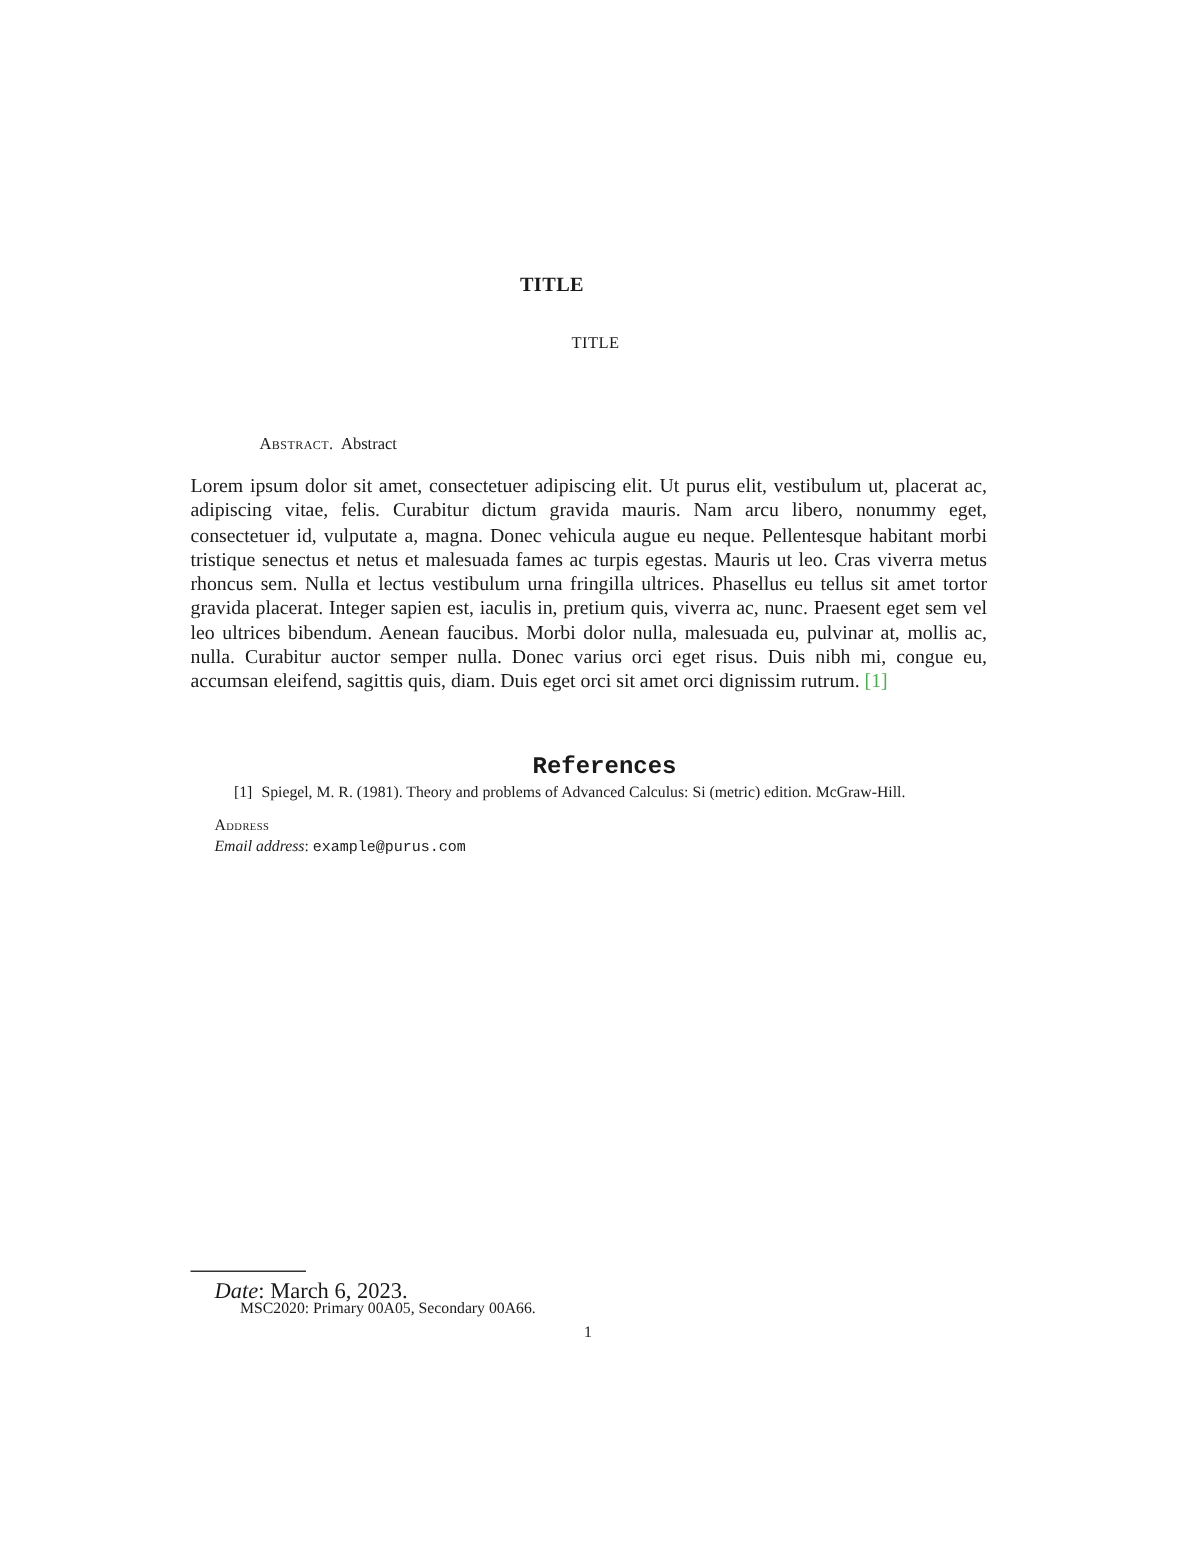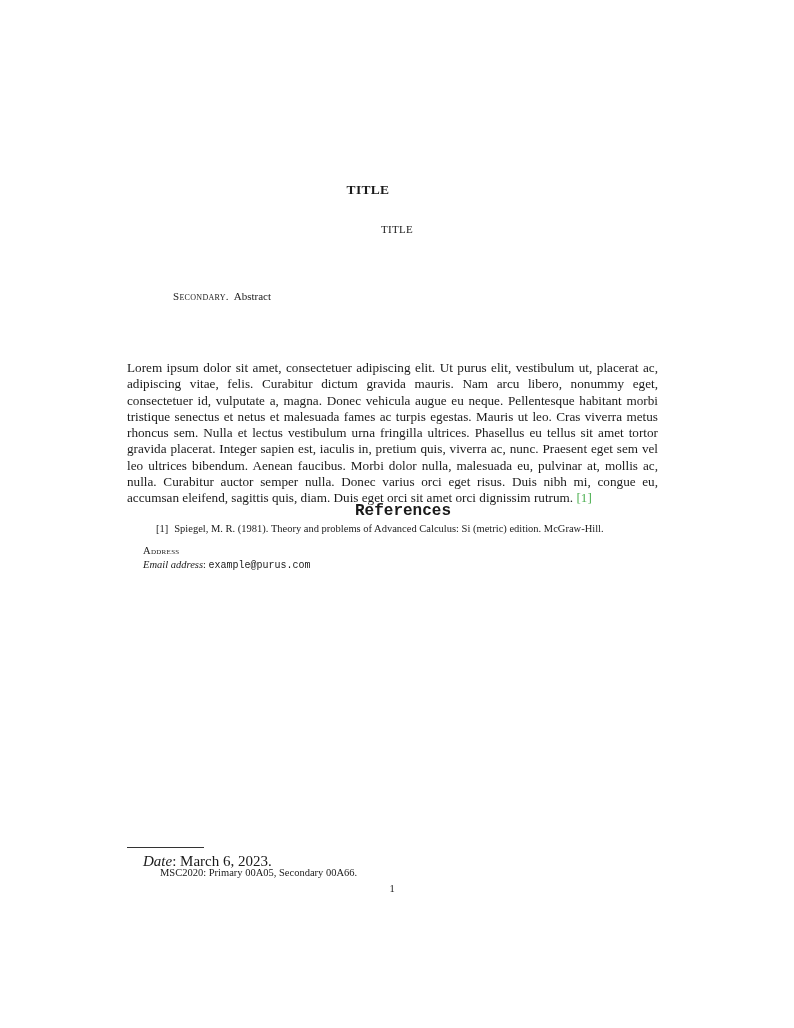--- a/index.html
+++ b/index.html
@@ -19,21 +19,20 @@
   }
   .abstract {
     left: 173px; top: 290px;
     font-family: "Liberation Serif", serif; font-size: 11px;
   }
   .sc { font-variant: small-caps; letter-spacing: 0.3px; }
   .body-text {
     left: 127px; top: 316px; width: 531px;
     font-family: "Liberation Serif", serif; font-size: 13.2px; line-height: 16.3px;
     text-align: justify;
-    margin-top: 44px;
   }
   .cite { color: #4caf50; }
   .ref-heading {
     left: 0; width: 784px; top: 502px; text-align: center;
     font-family: Liberation Mono, monospace; font-weight: bold; font-size: 16px; padding-left: 11px;
   }
   .ref-item {
     left: 132px; top: 523px;
     font-family: "Liberation Serif", serif; font-size: 10.5px; margin-left: 24px;
   }
@@ -64,21 +63,21 @@
     font-family: "Liberation Serif", serif; font-size: 10.5px;
   }
 </style>
 </head>
 <body>
 
 <div class="abs title">TITLE</div>
 <div class="abs author">TITLE</div>
 
 <div class="abs abstract">
-  <span class="sc">Secondary.</span>&nbsp;
+  <span class="sc">Abstract.</span>&nbsp;
   <span>Abstract</span>
 </div>
 
 <div class="abs body-text"><span>Lorem ipsum dolor sit amet, consectetuer adipiscing elit. Ut purus elit, vestibulum ut, placerat ac, adipiscing vitae, felis. Curabitur dictum gravida mauris. Nam arcu libero, nonummy eget, consectetuer id, vulputate a, magna. Donec vehicula augue eu neque. Pellentesque habitant morbi tristique senectus et netus et malesuada fames ac turpis egestas. Mauris ut leo. Cras viverra metus rhoncus sem. Nulla et lectus vestibulum urna fringilla ultrices. Phasellus eu tellus sit amet tortor gravida placerat. Integer sapien est, iaculis in, pretium quis, viverra ac, nunc. Praesent eget sem vel leo ultrices bibendum. Aenean faucibus. Morbi dolor nulla, malesuada eu, pulvinar at, mollis ac, nulla. Curabitur auctor semper nulla. Donec varius orci eget risus. Duis nibh mi, congue eu, accumsan eleifend, sagittis quis, diam. Duis eget orci sit amet orci dignissim rutrum.</span> <span class="cite">[1]</span></div>
 
 <div class="abs ref-heading">References</div>
 
 <div class="abs ref-item">
   <span class="ref-num">[1]</span><span>Spiegel, M. R. (1981). Theory and problems of Advanced Calculus: Si (metric) edition. McGraw-Hill.</span>
 </div>

